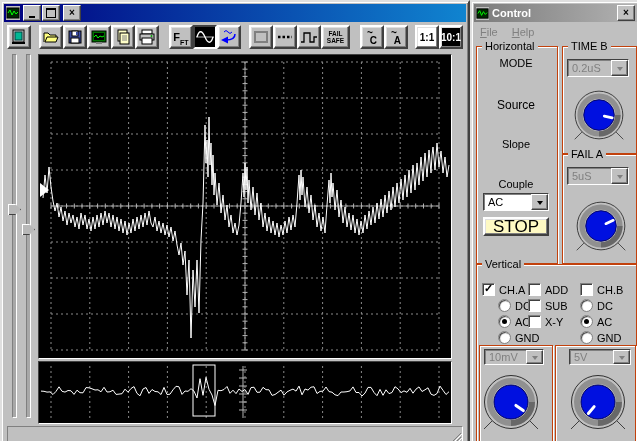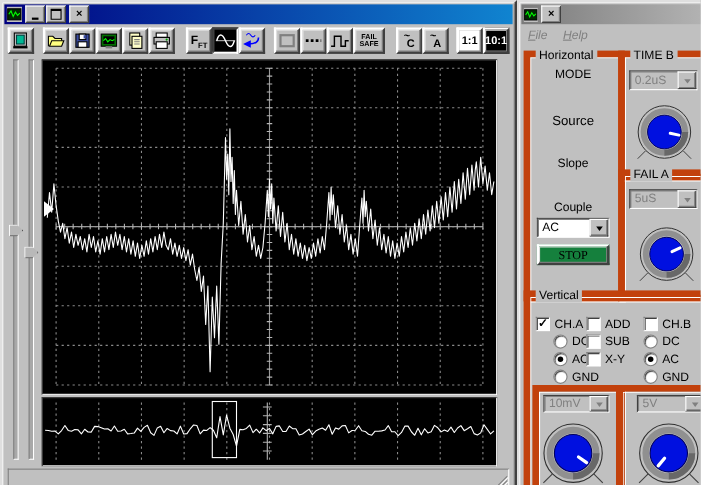--- a/index.html
+++ b/index.html
@@ -58,39 +58,39 @@
   .axl{stroke:#989898;stroke-width:1;}
   .trace{stroke:#fff;fill:none;stroke-width:1;stroke-linejoin:round;}
   .selrect{stroke:#fff;fill:none;stroke-width:1;}
 
   
   .statusbar{position:absolute;left:3px;top:422px;right:3px;height:15px;
              border:1px solid;border-color:#808080 #fff #fff #808080;}
   .grip{position:absolute;right:0;bottom:0;width:13px;height:13px;}
 
   
-  .menu-bar{position:absolute;left:0;top:20px;right:0;height:16px;display:flex;gap:14px;padding-left:6px;align-items:center;font-style:italic;}
+  .menu-bar{position:absolute;left:0;top:20px;right:0;height:16px;display:flex;gap:14px;padding-left:6px;align-items:center;}
   .menu-item{color:#808080;}
   .menu-item::first-letter{text-decoration:underline;}
-  .group{position:absolute;border:6px solid #c2410c;box-shadow:inset 1px 1px 0 #fff,1px 1px 0 #fff;}
+  .group{position:absolute;border:1px solid #c2410c;box-shadow:inset 1px 1px 0 #fff,1px 1px 0 #fff;}
   .legend{position:absolute;top:-7px;left:5px;background:#c0c0c0;padding:0 3px;line-height:12px;}
   .ctl-label{position:absolute;text-align:center;}
   .combo{position:absolute;height:18px;background:#fff;border:1px solid;border-color:#404040 #fff #fff #404040;
          box-shadow:inset 1px 1px 0 #808080;box-sizing:border-box;}
   .combo-text{position:absolute;left:4px;top:2px;font-size:11px;white-space:nowrap;}
   .combo-btn{position:absolute;right:0;top:0;bottom:0;width:15px;background:#c0c0c0;
              border:1px solid;border-color:#fff #404040 #404040 #fff;box-shadow:inset -1px -1px 0 #808080;
              display:flex;align-items:center;justify-content:center;}
   .combo-arr{width:0;height:0;border:3px solid transparent;border-top:4px solid #000;margin-top:4px;}
   .combo.disabled{background:#c0c0c0;}
   .combo.disabled .combo-text{color:#808080;}
   .combo.disabled .combo-arr{border-top-color:#808080;}
-  .btn98{position:absolute;background:#15803d;border:2px solid;border-color:#fff #404040 #404040 #fff;
+  .btn98{position:absolute;background:#fef9c3;border:2px solid;border-color:#fff #404040 #404040 #fff;
          box-shadow:inset -1px -1px 0 #808080,inset 1px 1px 0 #dfdfdf;
-         display:flex;align-items:center;justify-content:center;font-size:11px;box-sizing:border-box;font-family:Liberation Serif, serif;}
+         display:flex;align-items:center;justify-content:center;font-size:17px;box-sizing:border-box;}
   .field{position:absolute;display:flex;align-items:center;gap:4px;height:13px;white-space:nowrap;}
   .cb{flex:none;width:11px;height:11px;background:#fff;border:1px solid;border-color:#808080 #fff #fff #808080;
       box-shadow:inset 1px 1px 0 #404040;position:relative;}
   .cb.checked::after{content:"✓";position:absolute;left:1px;top:-2px;font-size:11px;font-weight:bold;}
   .radio{flex:none;width:11px;height:11px;border-radius:50%;background:#fff;border:1px solid #808080;
          box-shadow:inset 1px 1px 1px #404040;position:relative;}
   .radio.checked::after{content:"";position:absolute;left:3px;top:3px;width:5px;height:5px;border-radius:50%;background:#000;}
   .knob{position:absolute;}
   .kt{stroke:#404040;stroke-width:1;}
   .pointer{stroke:#fff;stroke-width:3;stroke-linecap:round;}
@@ -394,20 +394,21 @@
 
   <div class="window control-window">
     <div class="win-body">
 
       <div class="titlebar inactive">
         <svg width="13" height="13" viewBox="0 0 14 14">
           <rect width="14" height="14" fill="#c0c0c0"></rect>
           <rect x="1" y="2" width="12" height="10" fill="#002800" stroke="#000"></rect>
           <polyline points="2,7 4,4 6,9 8,5 10,8 12,6" stroke="#00ff00" fill="none" stroke-width="1"></polyline>
         </svg>
+        <span class="title-text">Control</span>
         <span class="tb-btns">
             <span class="tb-btn">
               <span>×</span>
             </span>
           </span>
       </div>
 
       <div class="menu-bar">
         <span class="menu-item">File</span>
         <span class="menu-item">Help</span>

